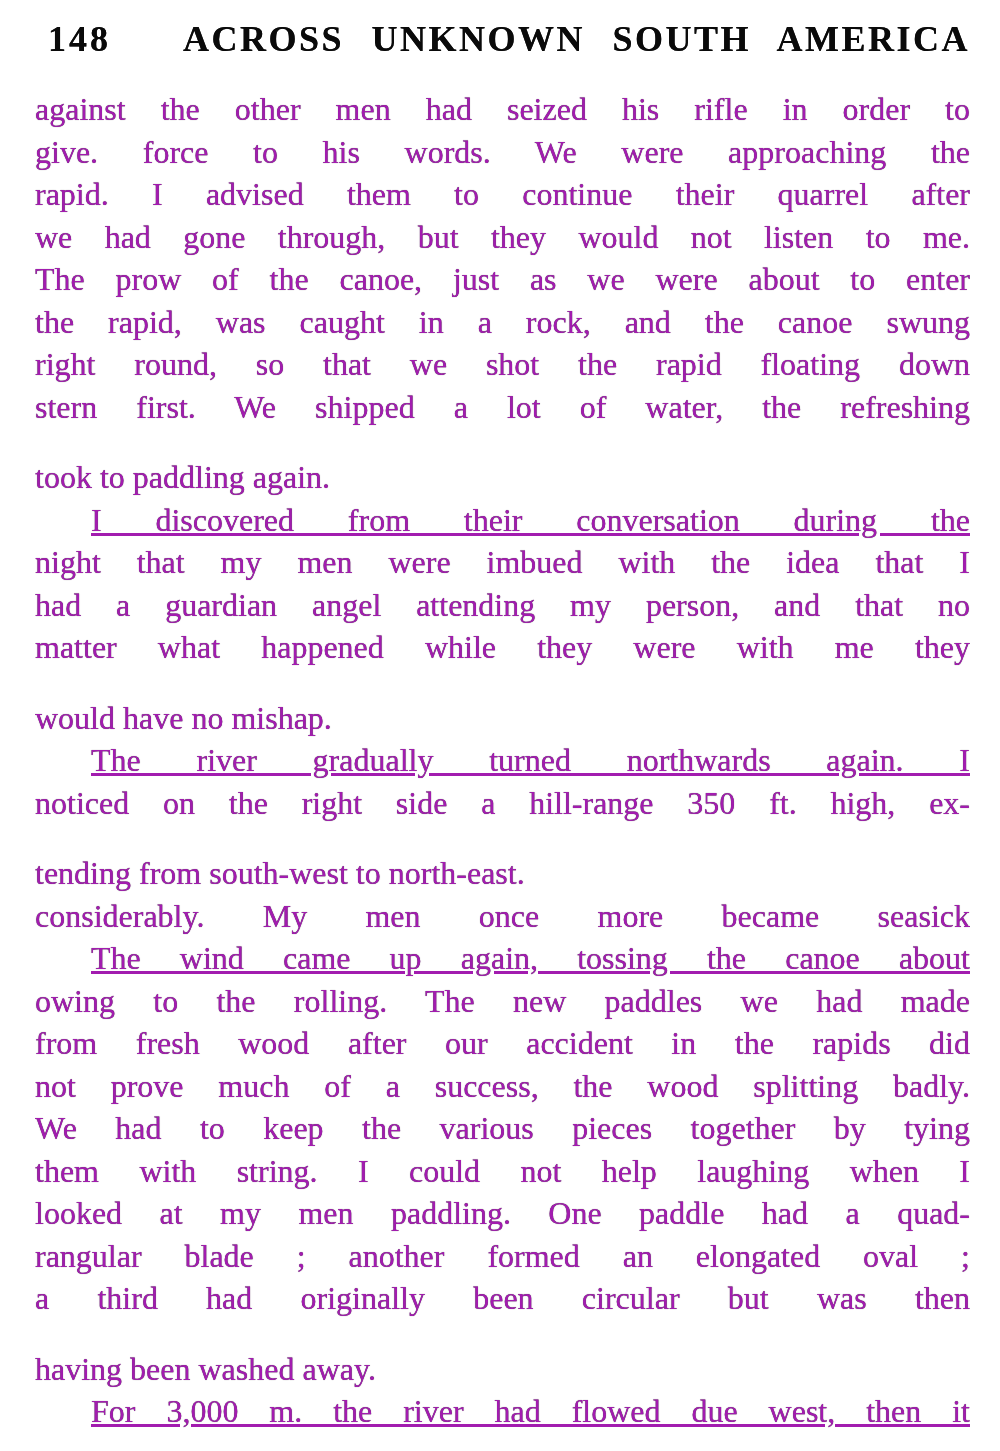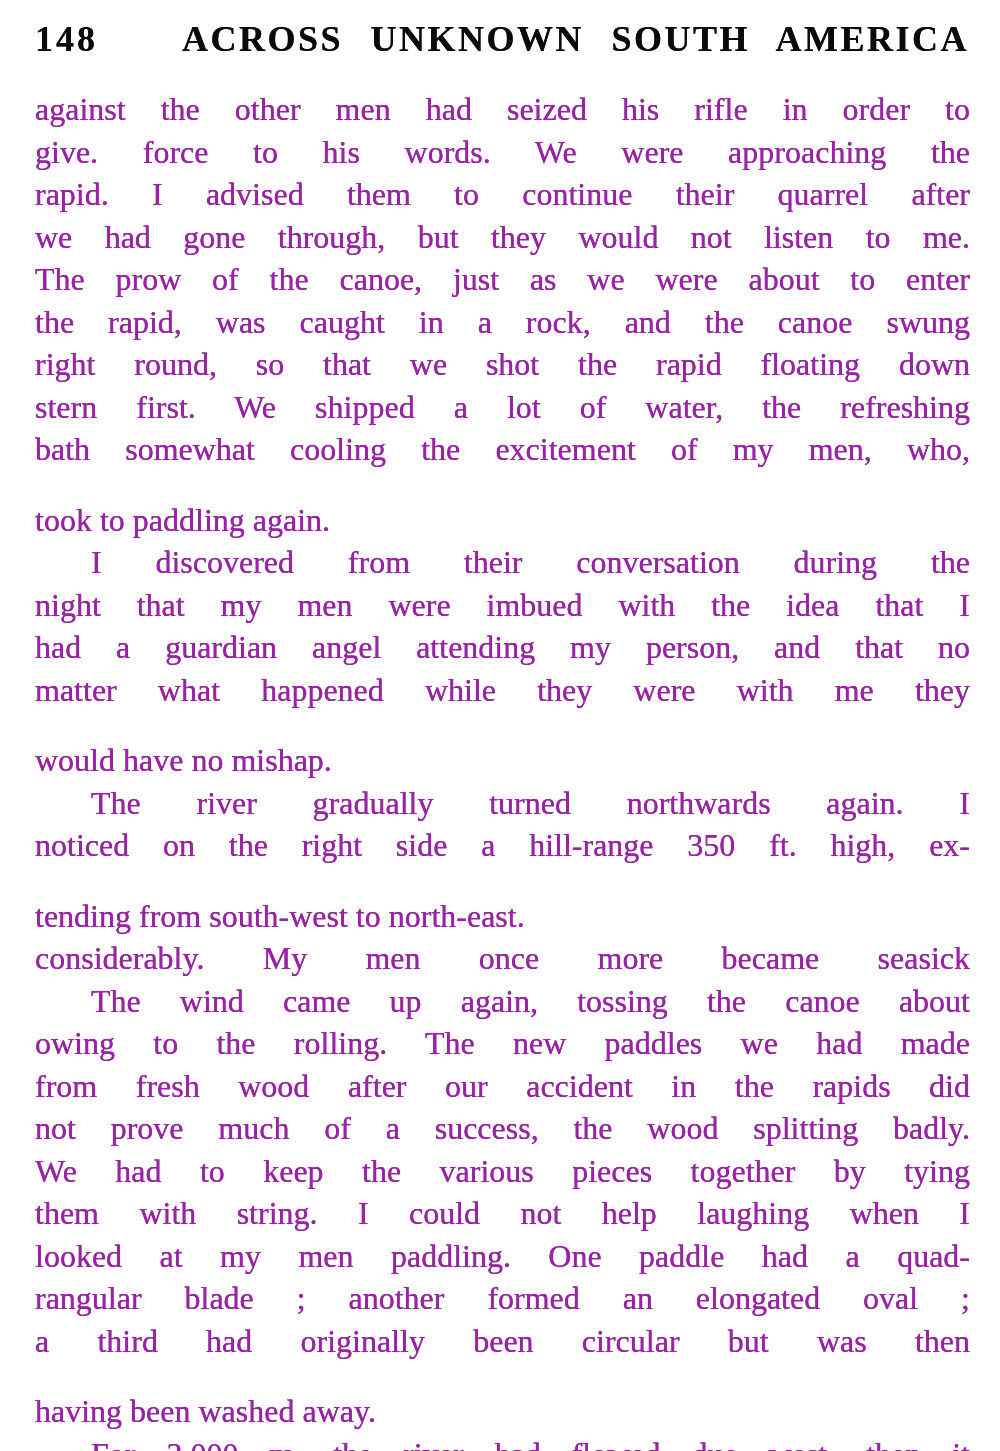--- a/index.html
+++ b/index.html
@@ -16,26 +16,27 @@
     overflow: hidden;
     font-family: "Liberation Serif", "DejaVu Serif", serif;
   }
   .header {
     position: absolute;
     top: 18px;
     left: 35px;
     right: 30px;
     display: flex;
     align-items: baseline;
-    gap: 48px;
+    gap: 36px;
     font-size: 36px;
     font-weight: bold;
     color: #0a0a0a;
     text-shadow: 0 0 0.6px rgba(0,0,0,0.85);
     white-space: nowrap;
+    justify-content: flex-end;
   }
   .header .pagenum {
     letter-spacing: 3px;
   }
   .header .title {
     letter-spacing: 2.5px;
     word-spacing: 16px;
     margin-left: 36px;
   }
   .body-text {
@@ -54,40 +55,40 @@
     text-align: justify;
     text-align-last: justify;
     white-space: normal;
   }
   .line.end {
     text-align-last: left;
     margin-top: 28px;
   }
   .line.indent {
     padding-left: 56px;
+    text-decoration: underline;
   }
 </style>
 </head>
 <body>
 
 <div class="page">
   <div class="header">
     <span class="pagenum">148</span>
     <span class="title">ACROSS UNKNOWN SOUTH AMERICA</span>
   </div>
   <div class="body-text">
       <div class="line">against the other men had seized his rifle in order to</div>
       <div class="line">give. force to his words.  We were approaching the</div>
       <div class="line">rapid.  I advised them to continue their quarrel after</div>
       <div class="line">we had gone through, but they would not listen to me.</div>
       <div class="line">The prow of the canoe, just as we were about to enter</div>
       <div class="line">the rapid, was caught in a rock, and the canoe swung</div>
       <div class="line">right round, so that we shot the rapid floating down</div>
       <div class="line">stern first.  We shipped a lot of water, the refreshing</div>
-      <div class="line">bath somewhat cooling the excitement of my men, who,</div>
       <div class="line end">took to paddling again.</div>
       <div class="line indent">I discovered from their conversation during the</div>
       <div class="line">night that my men were imbued with the idea that I</div>
       <div class="line">had a guardian angel attending my person, and that no</div>
       <div class="line">matter what happened while they were with me they</div>
       <div class="line end">would have no mishap.</div>
       <div class="line indent">The river gradually turned northwards again.  I</div>
       <div class="line">noticed on the right side a hill-range 350 ft. high, ex-</div>
       <div class="line end">tending from south-west to north-east.</div>
       <div class="line">considerably.  My men once more became seasick</div>

